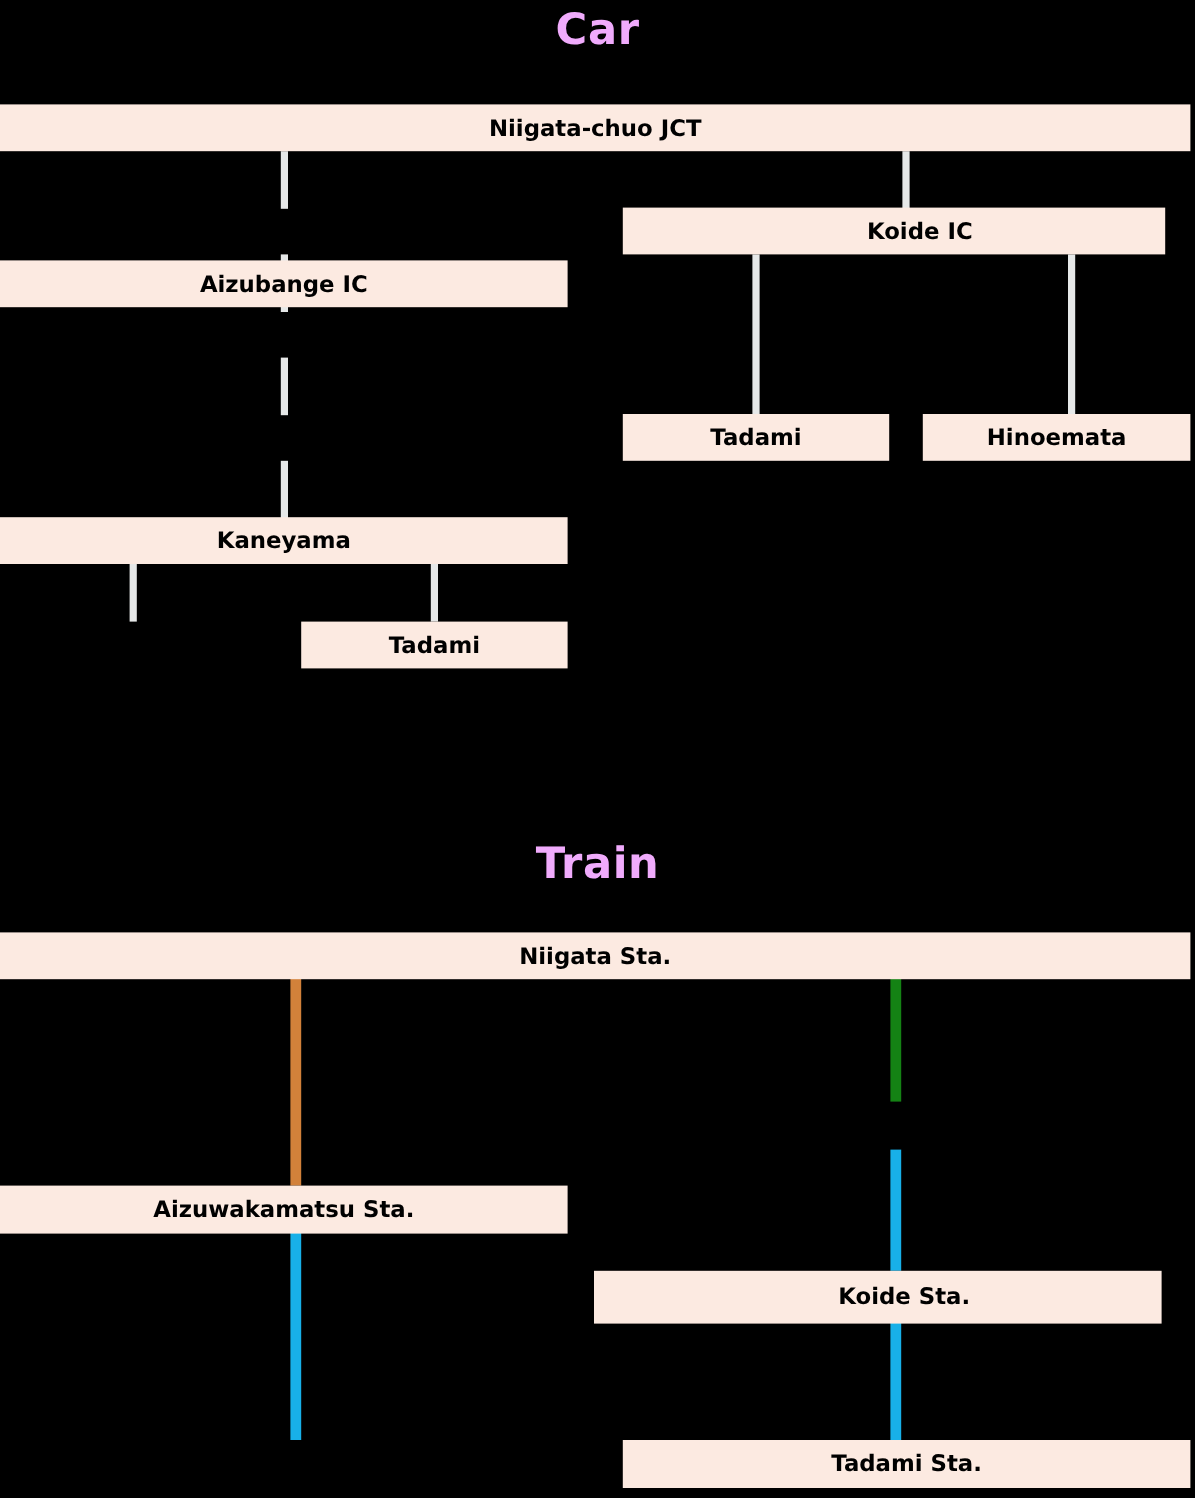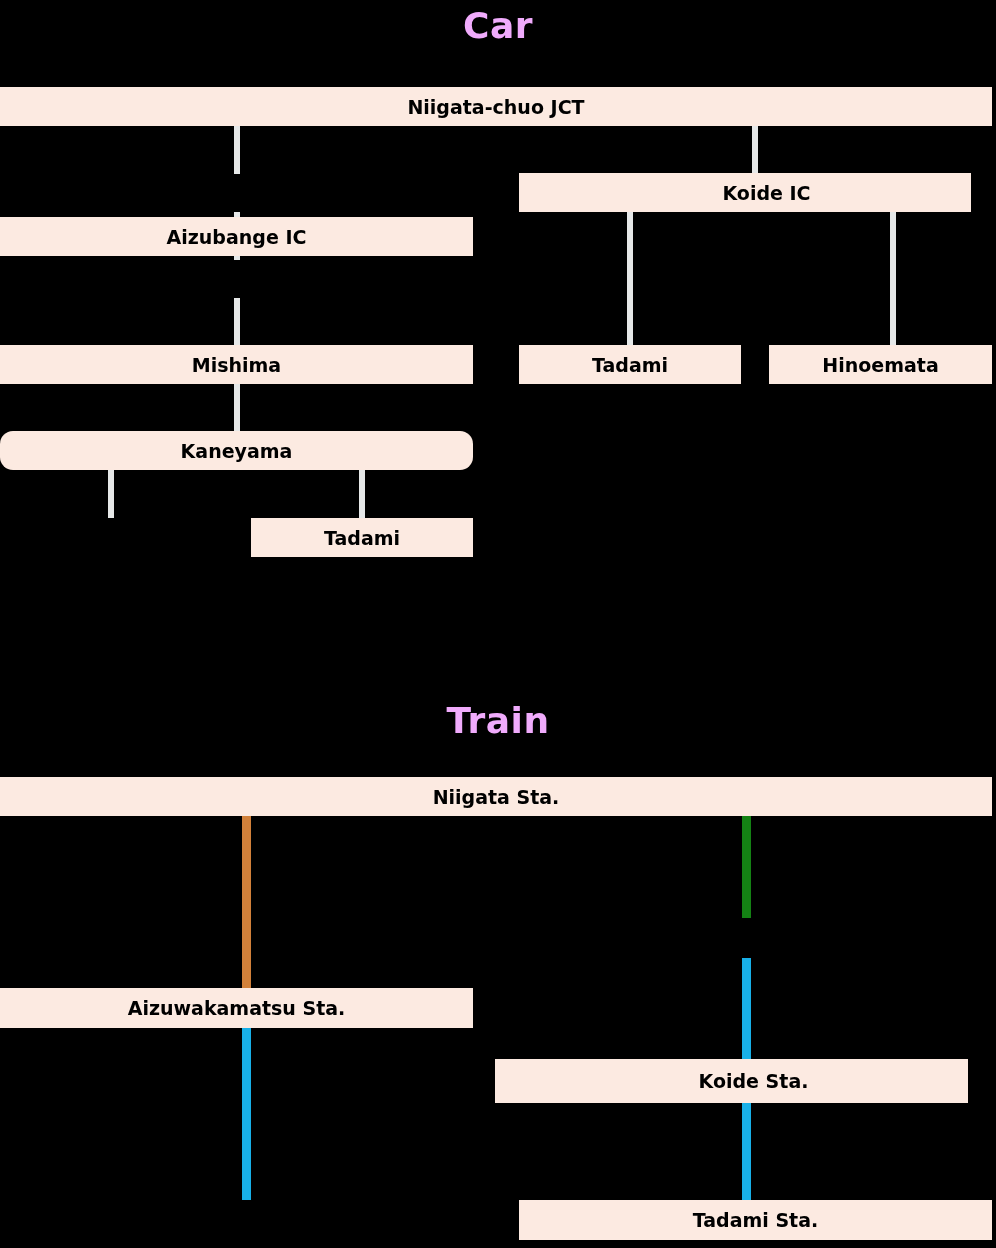--- a/index.html
+++ b/index.html
@@ -79,27 +79,26 @@
   <div class="conn gray" style="left:627px; top:212px; width:6px; height:133px;"></div>
   <div class="conn gray" style="left:890px; top:212px; width:6px; height:133px;"></div>
 
   <div class="node" style="left:0px; top:87px; width:992px; height:39px;">Niigata-chuo JCT</div>
 
   <div class="node" style="left:0px; top:173px; width:473px; height:39px;margin-top:44px;">Aizubange IC</div>
 
   <div class="node" style="left:519px; top:173px; width:452px; height:39px;padding-left:43px;">Koide IC</div>
 
 
-  <div class="node" style="left:0px; top:345px; width:473px; height:39px;">Mishima</div>
 
   <div class="node" style="left:519px; top:345px; width:222px; height:39px;">Tadami</div>
 
   <div class="node" style="left:769px; top:345px; width:223px; height:39px;">Hinoemata</div>
 
-  <div class="node" style="left:0px; top:431px; width:473px; height:39px;border-radius:13px;">Kaneyama</div>
+  <div class="node" style="left:0px; top:431px; width:473px; height:39px;">Kaneyama</div>
 
 
   <div class="node" style="left:251px; top:518px; width:222px; height:39px;">Tadami</div>
 
   <div class="section-title" id="title-train">Train</div>
 
   <div class="conn orange" style="left:242px; top:815px; width:9px; height:173px;"></div>
 
   <div class="conn green" style="left:742px; top:815px; width:9px; height:103px;"></div>
 

